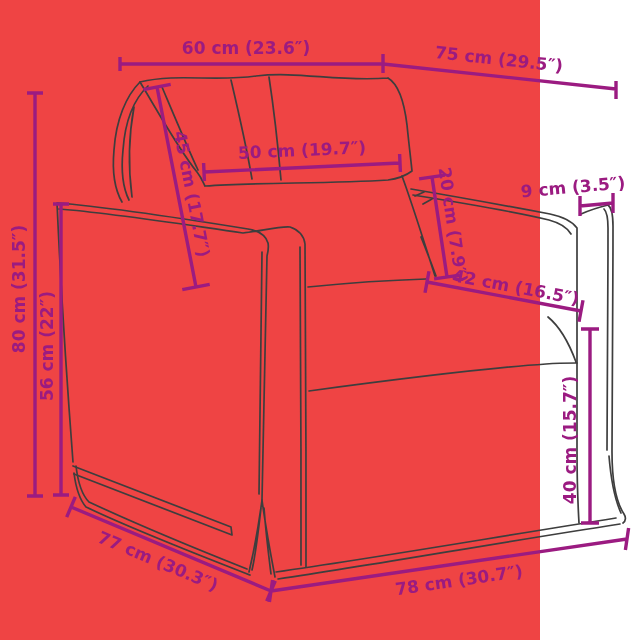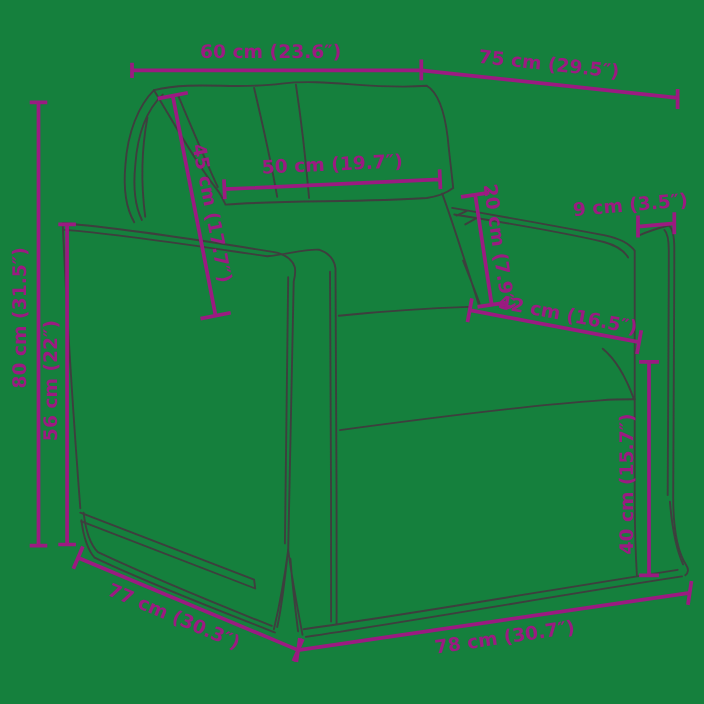--- a/index.html
+++ b/index.html
@@ -5,23 +5,23 @@
   html, body {
     margin: 0;
     padding: 0;
     background: #ffffff;
     width: 640px;
     height: 640px;
     overflow: hidden;
   }
   #stage {
     position: relative;
-    width: 640px;
+    width: 540px;
     height: 640px;
-    background: #15803d;
+    background: #ef4444;
   }
   svg { display: block; }
   .chair-art path {
     fill: none;
     stroke-width: 1.7;
     stroke-linecap: round;
     stroke-linejoin: round;
   }
   .dim path {
     fill: none;

